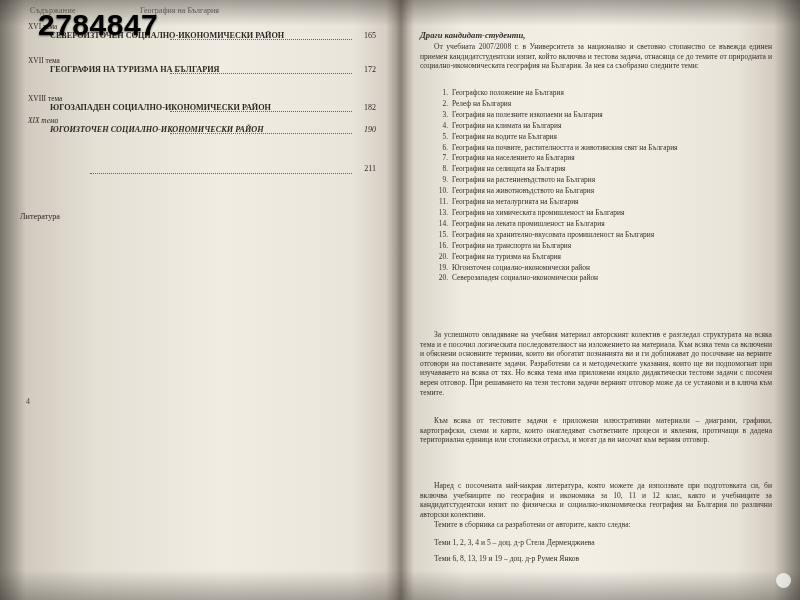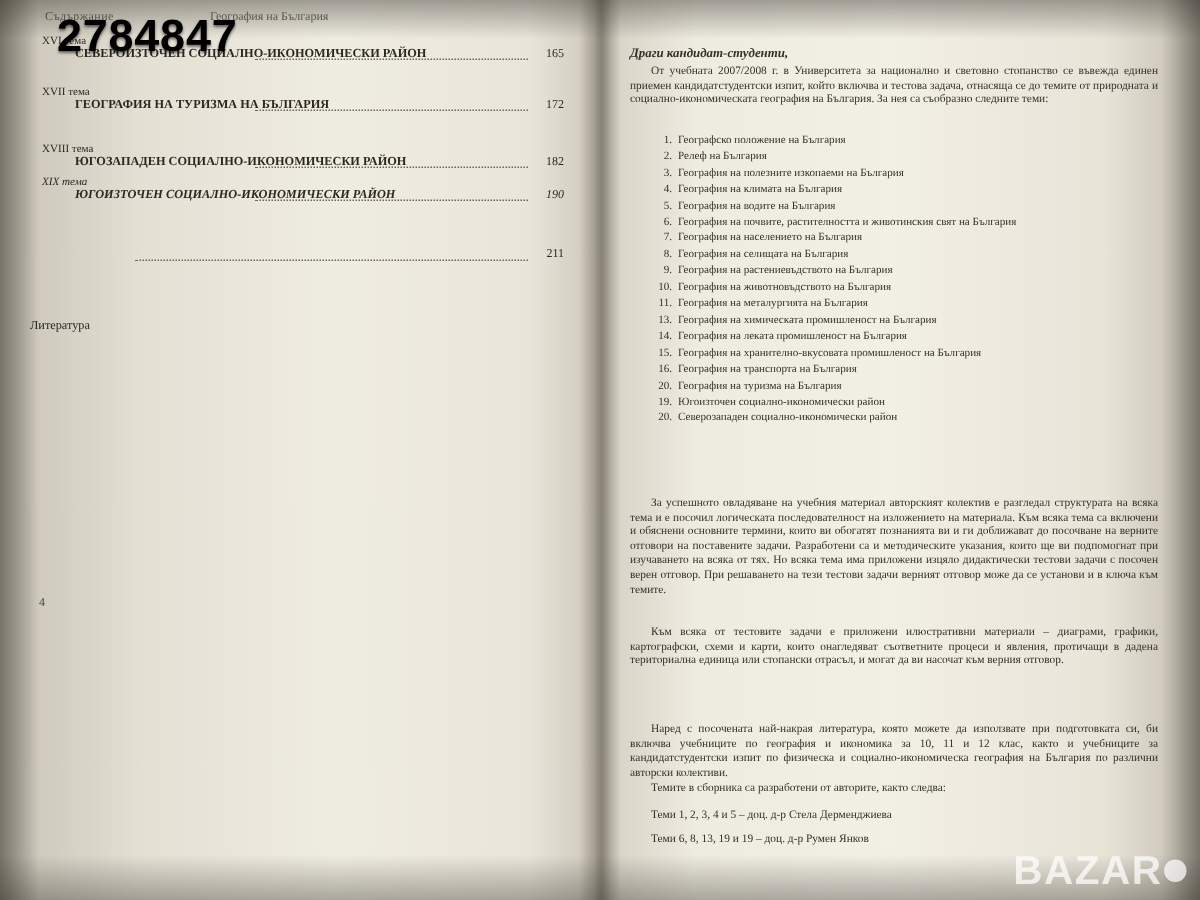--- a/index.html
+++ b/index.html
@@ -280,16 +280,16 @@
 
   <div class="gutter"></div>
   <div class="topshade"></div>
   <div class="botshade"></div>
   <div class="edgeL"></div>
   <div class="edgeR"></div>
 
   <div class="tel-badge">2784847</div>
 
   <div class="bazar">
-    <span>BAZAR</span><span class="dot"></span>
+    <span class="dot"></span>
   </div>
 
 </div>
 
 </body></html>

